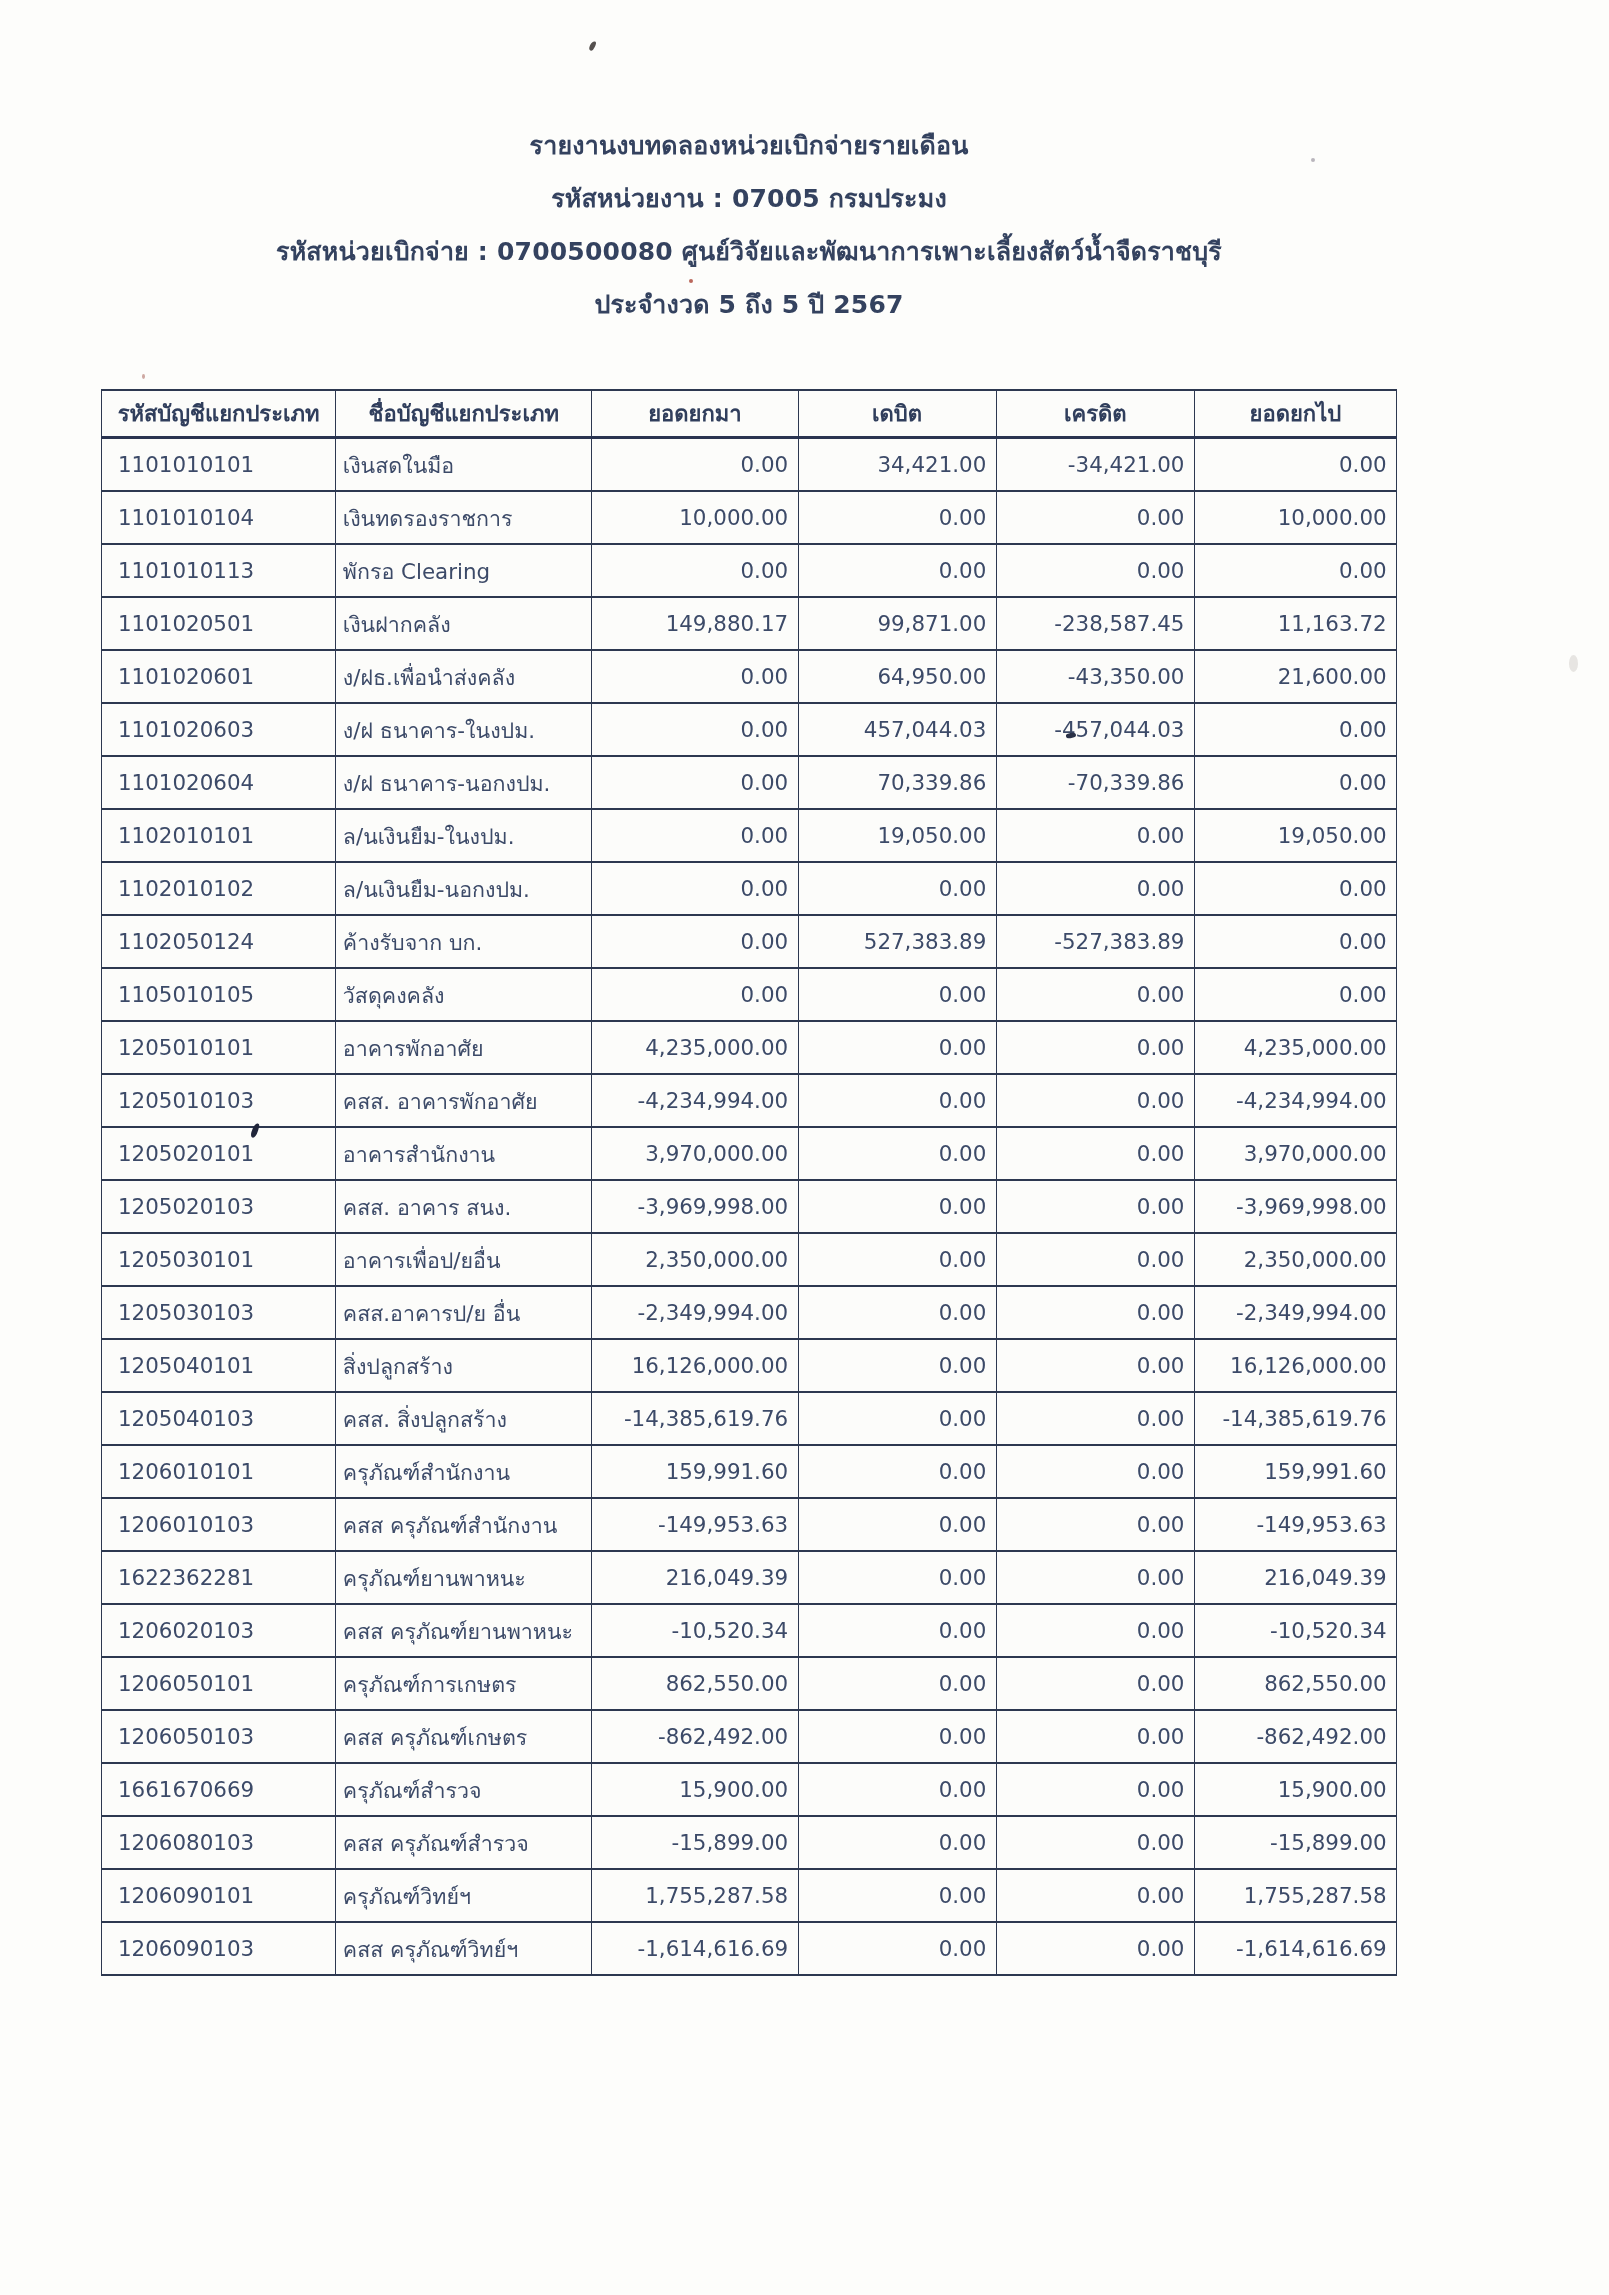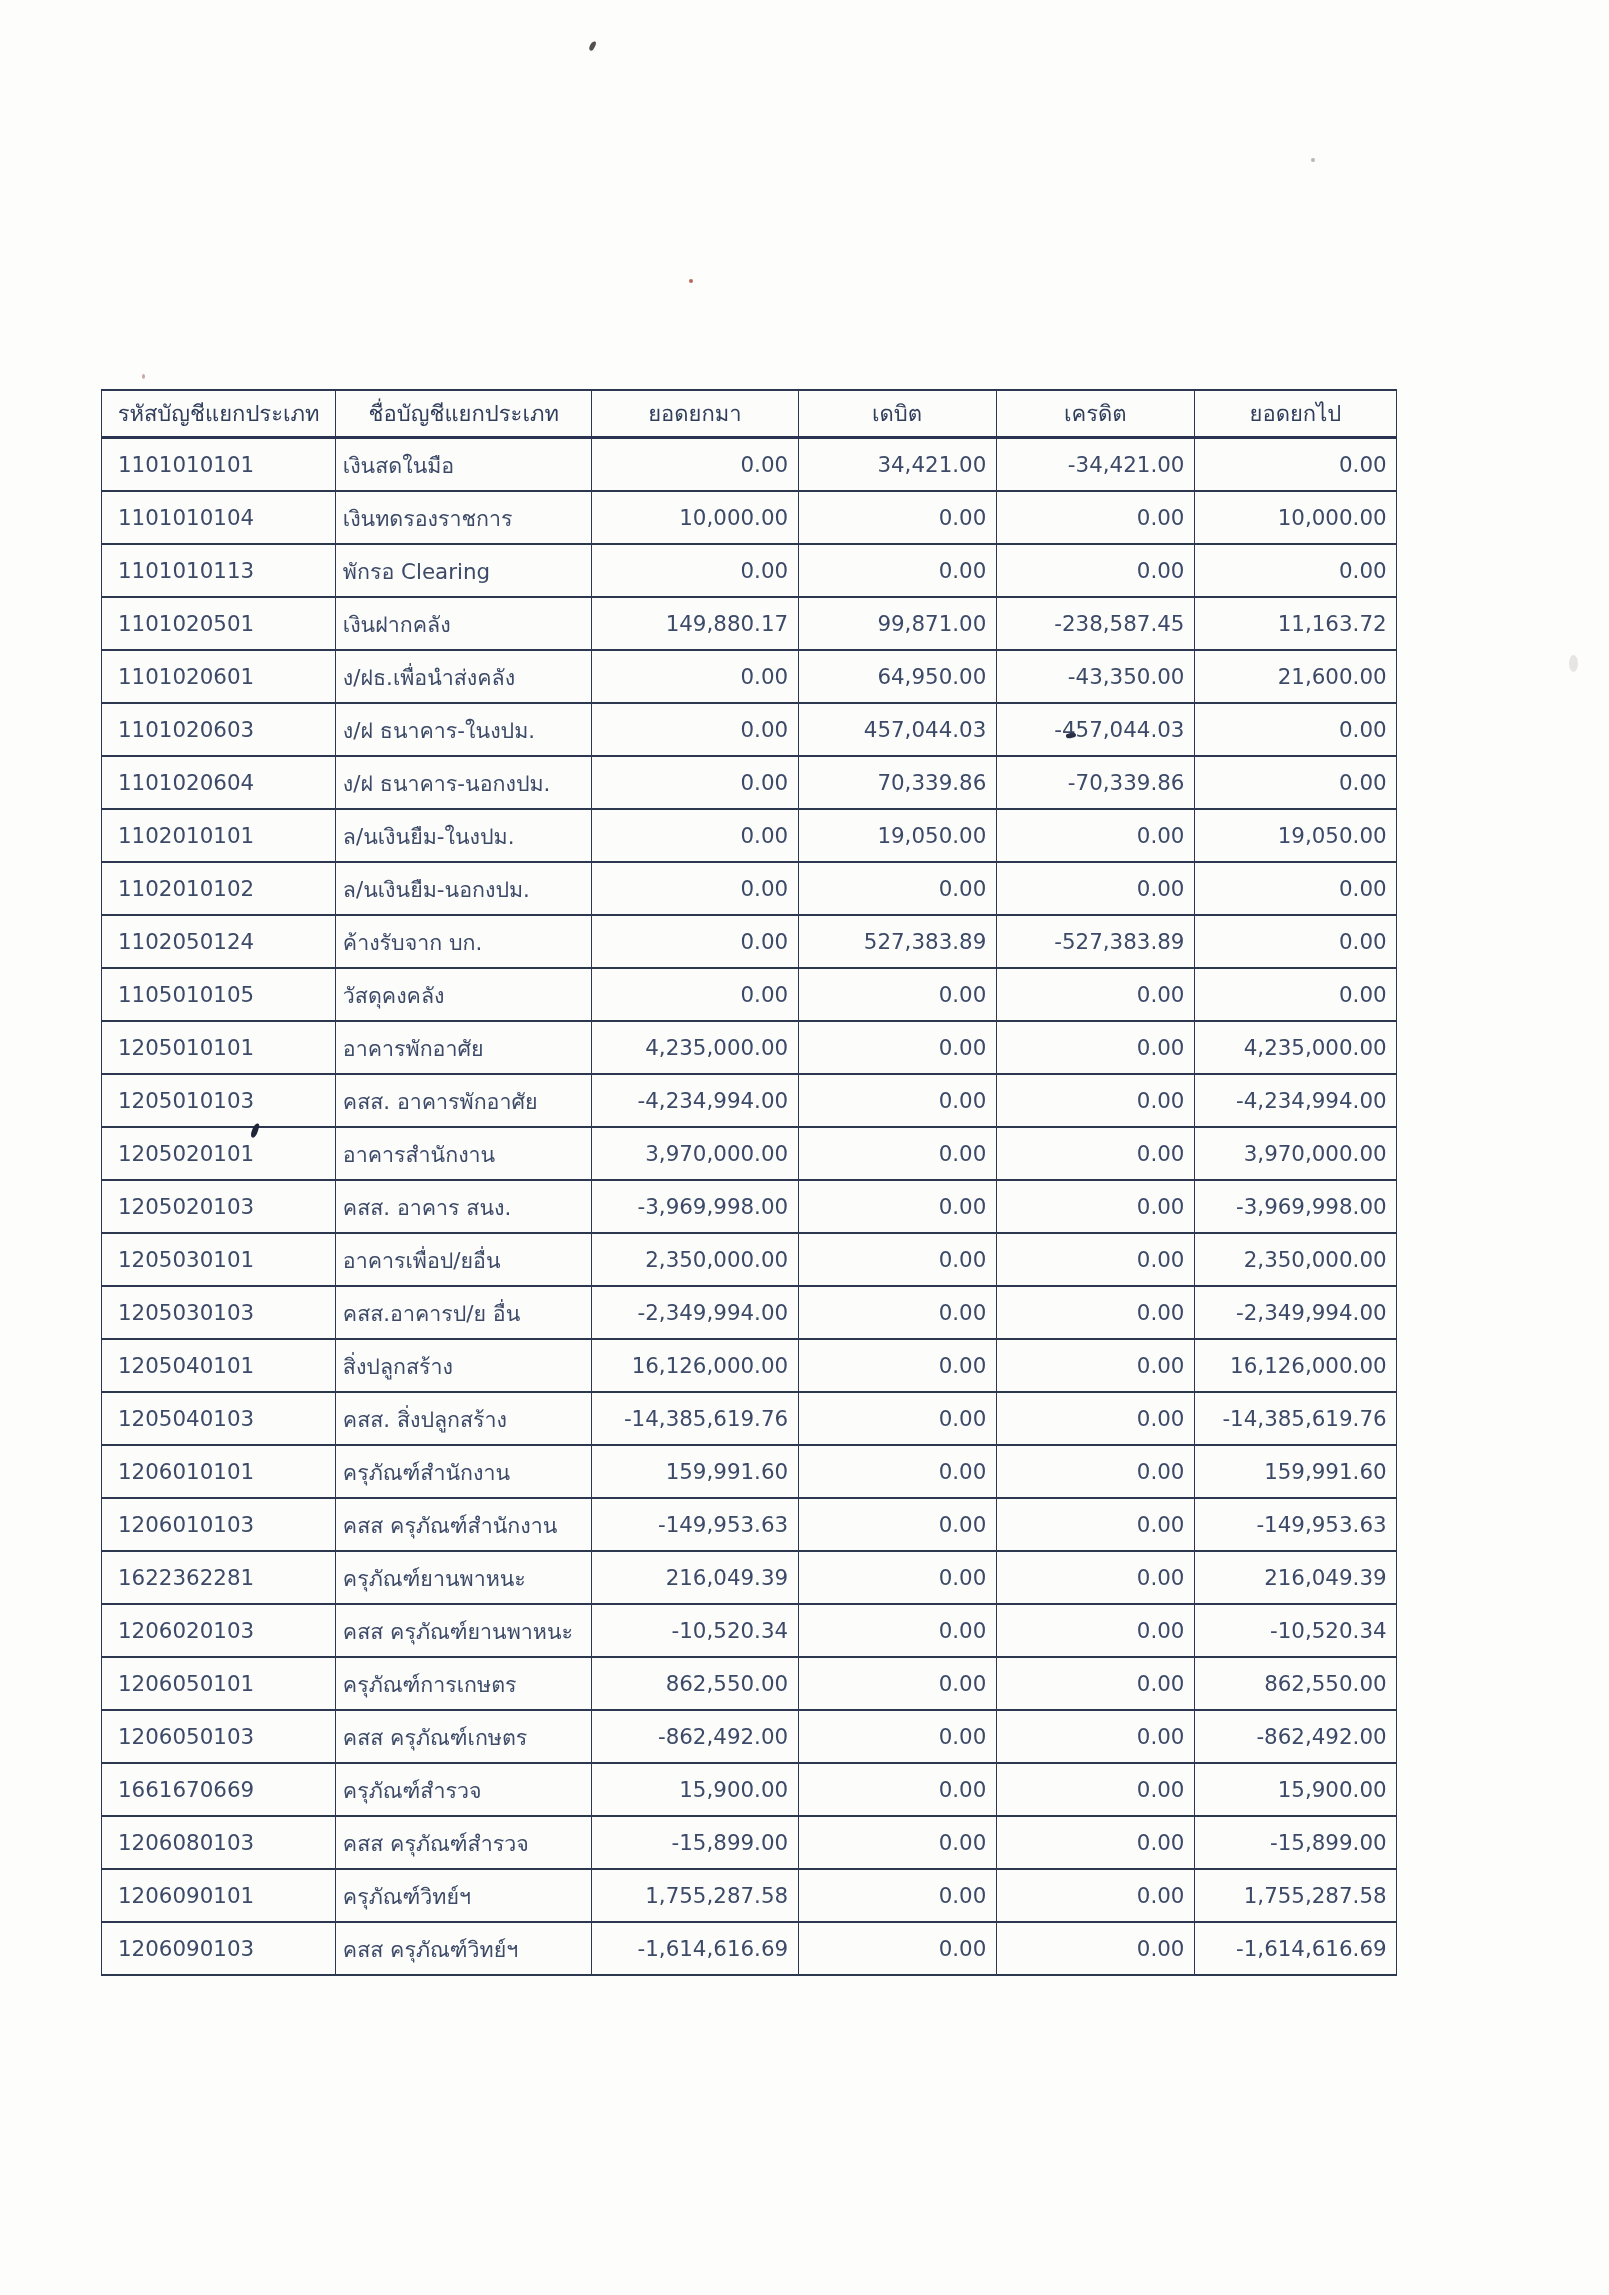--- a/index.html
+++ b/index.html
@@ -34,21 +34,21 @@
   .tb th,.tb td{
     border-left:1.3px solid #2d3850;
     border-right:1.3px solid #2d3850;
     border-top:2px solid #2d3850;
     border-bottom:2px solid #2d3850;
     overflow:hidden;white-space:nowrap;
     font-weight:500;
   }
   .tb thead th{
     height:43px;
-    font-size:22px;font-weight:400;
+    font-size:22px;font-weight:700;
     text-align:center;vertical-align:middle;
     color:#303e5c;
     border-top:2px solid #2d3850;
     border-bottom:3.3px solid #2a3450;
   }
   .tb td{
     height:49px;
     font-size:21.4px;
     vertical-align:middle;
     color:#3c4a68;
@@ -64,20 +64,26 @@
   .speck-red{left:689px;top:279px;width:4px;height:4px;background:#b2564a;border-radius:50%;opacity:.9;}
   .pen-tick{left:252px;top:1123px;width:6px;height:14.7px;background:#20253a;border-radius:70% 30% 60% 40%;transform:rotate(16deg);}
   .pen-dash{left:1066px;top:733px;width:10px;height:5.3px;background:#2a3147;border-radius:40%;transform:rotate(-10deg);}
   .smudge{left:1569px;top:655px;width:9.4px;height:17.4px;background:#d8d6d2;border-radius:50%;opacity:.6;}
 </style>
 </head>
 <body>
 
 <div class="page">
 
+  <div class="report-header">
+    <div class="h-line">รายงานงบทดลองหน่วยเบิกจ่ายรายเดือน</div>
+    <div class="h-line">รหัสหน่วยงาน : 07005 กรมประมง</div>
+    <div class="h-line">รหัสหน่วยเบิกจ่าย : 0700500080 ศูนย์วิจัยและพัฒนาการเพาะเลี้ยงสัตว์น้ำจืดราชบุรี</div>
+    <div class="h-line">ประจำงวด 5 ถึง 5 ปี 2567</div>
+  </div>
 
   <table class="tb">
     <colgroup>
       <col style="width:234px">
       <col style="width:256px">
       <col style="width:206px">
       <col style="width:198px">
       <col style="width:198px">
       <col style="width:202px">
     </colgroup>

